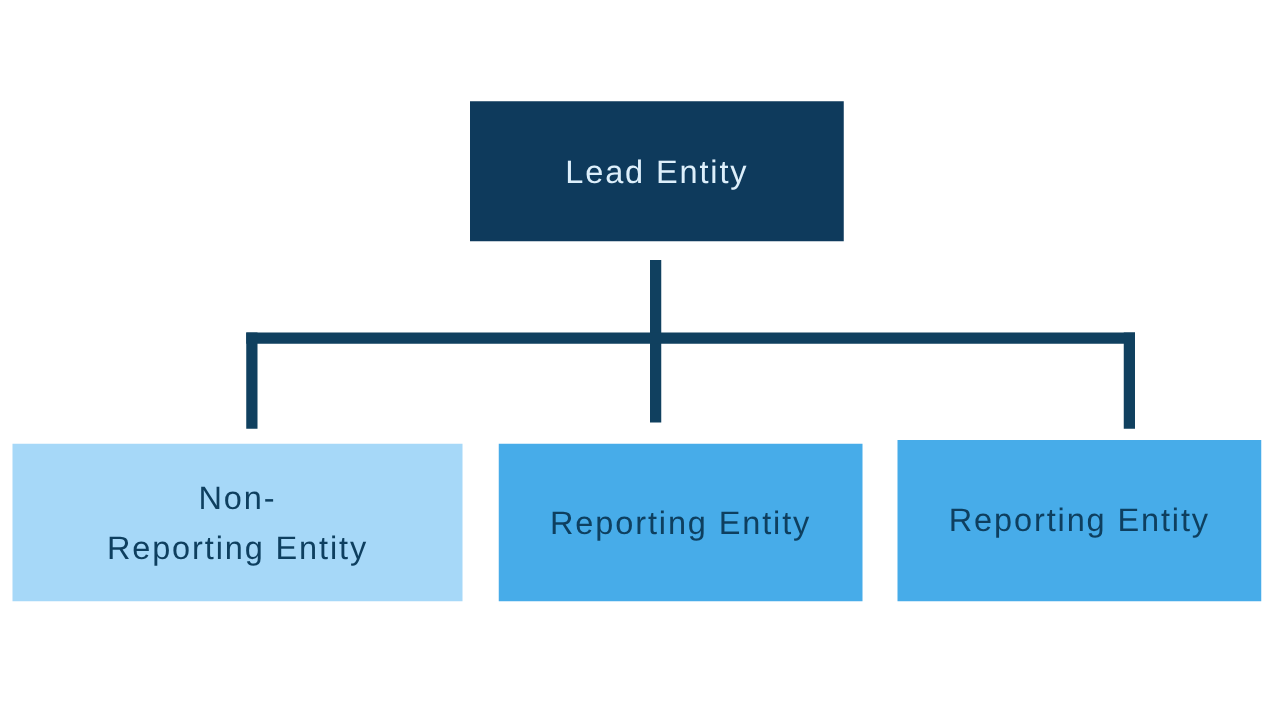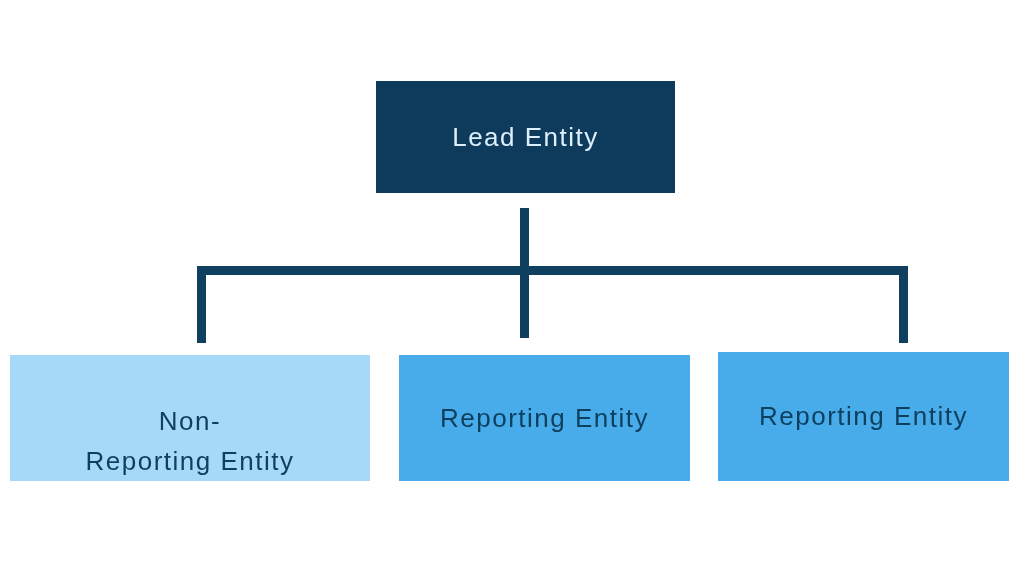--- a/index.html
+++ b/index.html
@@ -93,21 +93,21 @@
   </div>
 
   <div class="connector conn-center-v" style="background-color: rgb(16, 64, 95);"></div>
 
   <div class="connector conn-h" style="background-color: rgb(16, 64, 95);"></div>
 
   <div class="connector conn-left-v" style="background-color: rgb(16, 64, 95);"></div>
 
   <div class="connector conn-right-v" style="background-color: rgb(16, 64, 95);"></div>
 
-  <div class="node node-left" style="background-color: rgb(166, 216, 248); color: rgb(14, 63, 95); justify-content: flex-end;">
+  <div class="node node-left" style="background-color: rgb(166, 216, 248); color: rgb(14, 63, 95);">
     <span class="label-line">Non-</span>
     <span class="label-line">Reporting Entity</span>
   </div>
 
   <div class="node node-middle" style="background-color: rgb(71, 172, 233); color: rgb(14, 63, 95);">
     <span class="label-line">Reporting Entity</span>
   </div>
 
   <div class="node node-right" style="background-color: rgb(71, 172, 233); color: rgb(14, 63, 95);">
     <span class="label-line">Reporting Entity</span>

